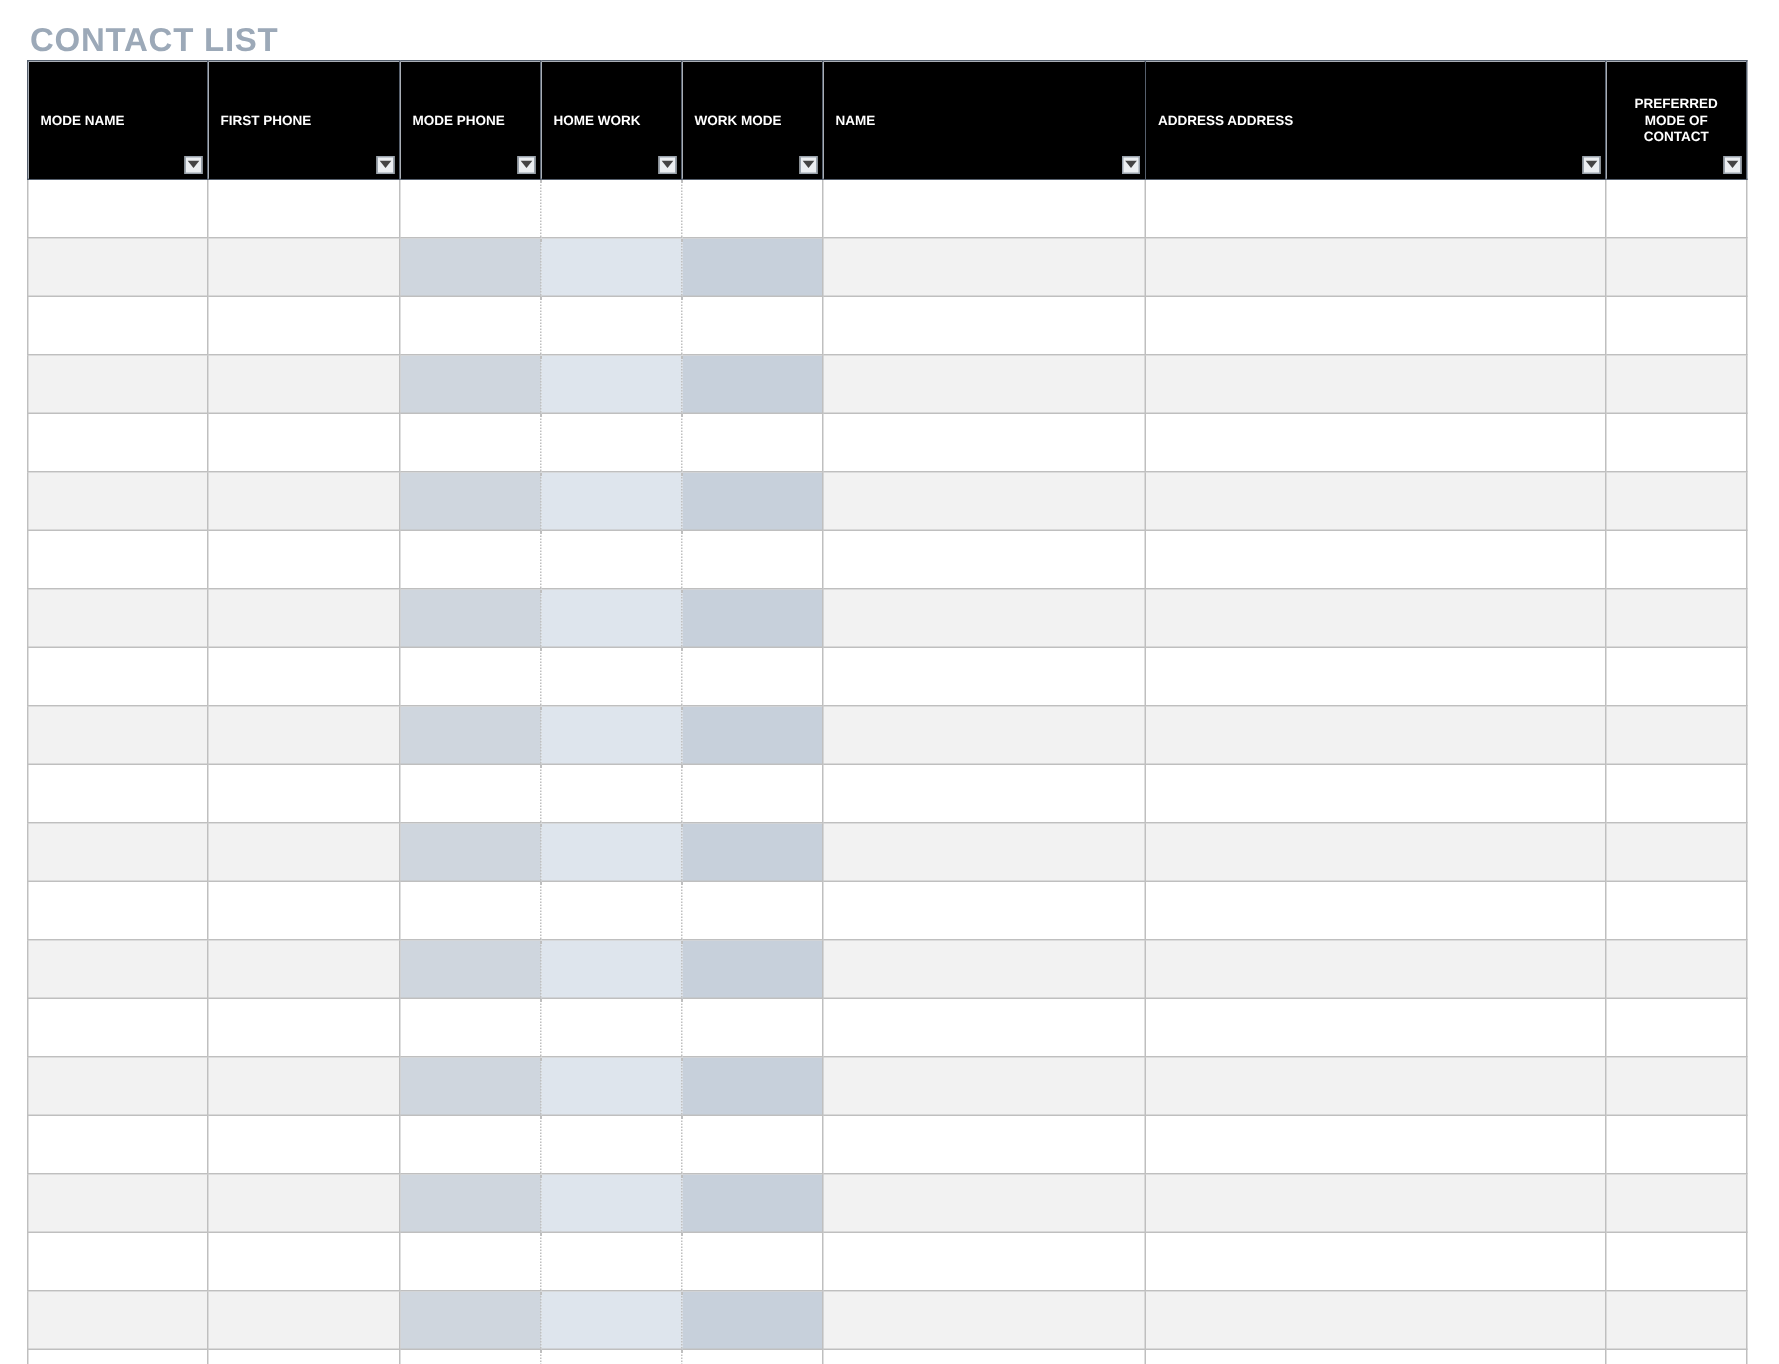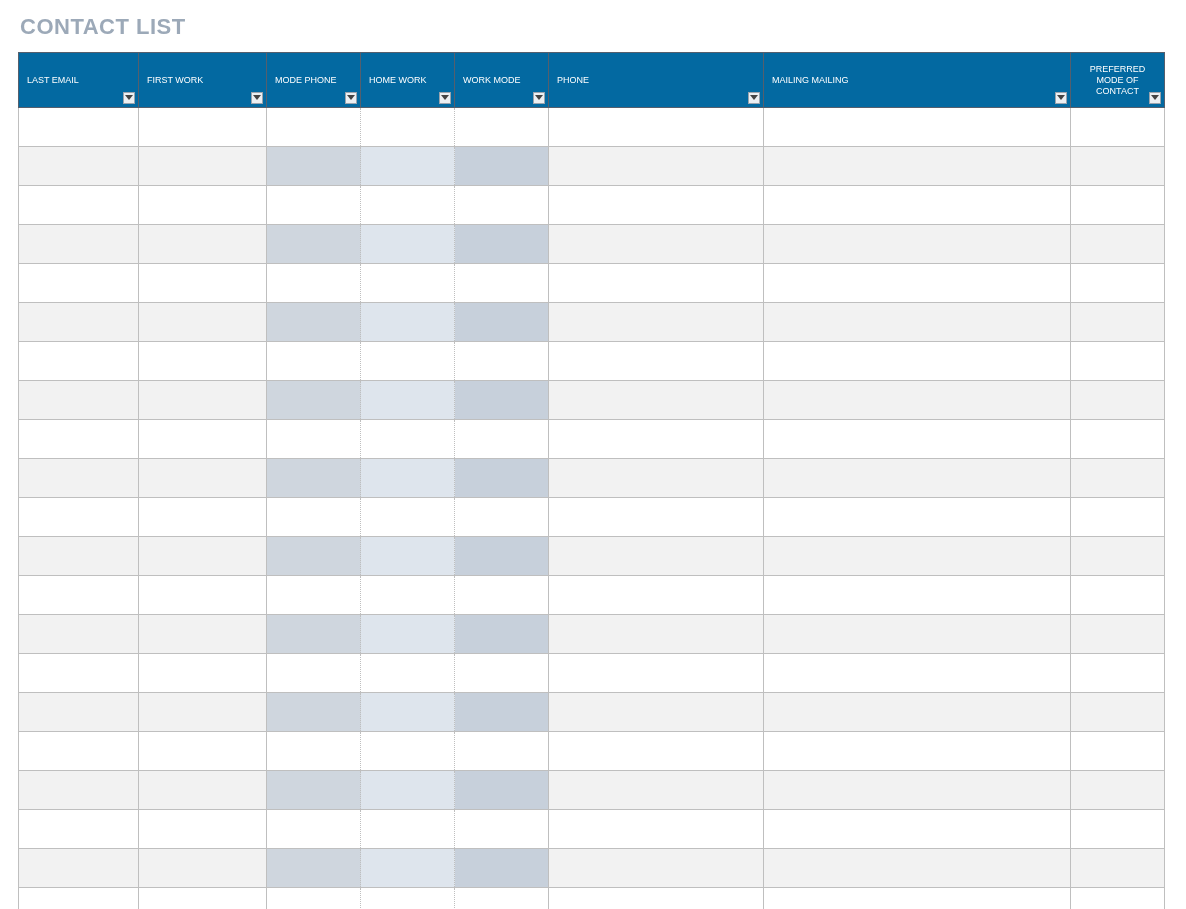--- a/index.html
+++ b/index.html
@@ -12,34 +12,34 @@
   .page {
     padding: 10px 18px 0 18px;
     box-sizing: border-box;
     width: 1186px;
   }
   .title {
     font-size: 22px;
     font-weight: 700;
     letter-spacing: 0.5px;
     color: #9ca9b8;
-    margin: 4px 0 12px 2px;
+    margin: 4px 0 0 2px;
   }
   table.contact {
     border-collapse: collapse;
     width: 1146px;
     table-layout: fixed;
   }
   table.contact th {
-    background: #0369a1;
+    background: #000000;
     color: #ffffff;
     font-size: 9px;
-    font-weight: 400;
+    font-weight: 700;
     text-align: left;
-    padding: 11px 8px;
+    padding: 23px 8px;
     border: 1px solid #555f6d;
     position: relative;
     height: 34px;
     box-sizing: border-box;
     vertical-align: middle;
   }
   table.contact th.center {
     text-align: center;
     line-height: 1.2;
   }
@@ -102,29 +102,29 @@
         <col class="c-cell">
         <col class="c-home">
       <col class="c-work">
         <col class="c-email">
         <col class="c-mail">
         <col class="c-pref">
     </colgroup>
     <thead>
       <tr>
         <th>
-          <span>LAST EMAIL</span>
-          <span class="filter-btn">
-            <svg width="8" height="6" viewBox="0 0 8 6">
-                <path d="M0 0 L8 0 L4 5 Z" fill="#444"></path>
-              </svg>
-          </span>
-        </th>
-        <th>
-          <span>FIRST WORK</span>
+          <span>MODE NAME</span>
+          <span class="filter-btn">
+            <svg width="8" height="6" viewBox="0 0 8 6">
+                <path d="M0 0 L8 0 L4 5 Z" fill="#444"></path>
+              </svg>
+          </span>
+        </th>
+        <th>
+          <span>FIRST PHONE</span>
           <span class="filter-btn">
             <svg width="8" height="6" viewBox="0 0 8 6">
                 <path d="M0 0 L8 0 L4 5 Z" fill="#444"></path>
               </svg>
           </span>
         </th>
         <th>
           <span>MODE PHONE</span>
           <span class="filter-btn">
             <svg width="8" height="6" viewBox="0 0 8 6">
@@ -142,29 +142,29 @@
         </th>
         <th>
           <span>WORK MODE</span>
           <span class="filter-btn">
             <svg width="8" height="6" viewBox="0 0 8 6">
                 <path d="M0 0 L8 0 L4 5 Z" fill="#444"></path>
               </svg>
           </span>
         </th>
         <th>
-          <span>PHONE</span>
-          <span class="filter-btn">
-            <svg width="8" height="6" viewBox="0 0 8 6">
-                <path d="M0 0 L8 0 L4 5 Z" fill="#444"></path>
-              </svg>
-          </span>
-        </th>
-        <th>
-          <span>MAILING MAILING</span>
+          <span>NAME</span>
+          <span class="filter-btn">
+            <svg width="8" height="6" viewBox="0 0 8 6">
+                <path d="M0 0 L8 0 L4 5 Z" fill="#444"></path>
+              </svg>
+          </span>
+        </th>
+        <th>
+          <span>ADDRESS ADDRESS</span>
           <span class="filter-btn">
             <svg width="8" height="6" viewBox="0 0 8 6">
                 <path d="M0 0 L8 0 L4 5 Z" fill="#444"></path>
               </svg>
           </span>
         </th>
         <th class="center">
           <span>PREFERRED MODE OF CONTACT</span>
           <span class="filter-btn">
             <svg width="8" height="6" viewBox="0 0 8 6">

